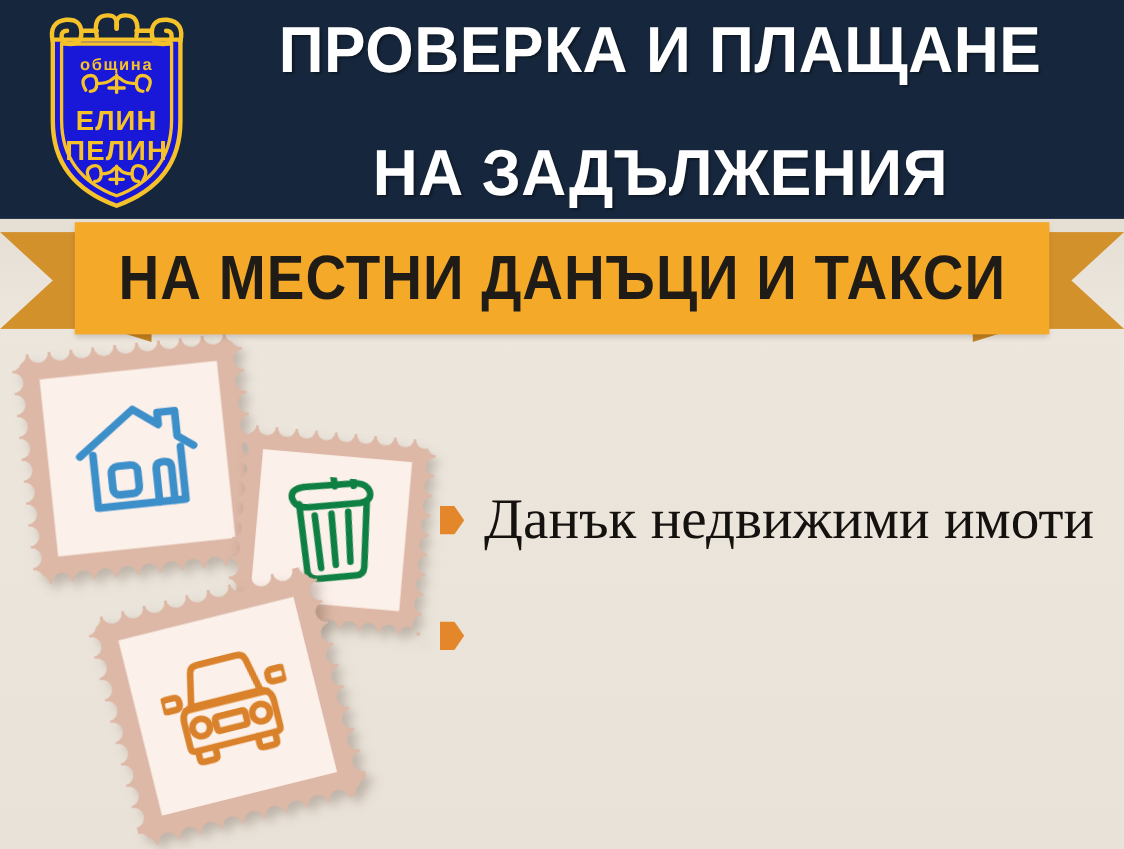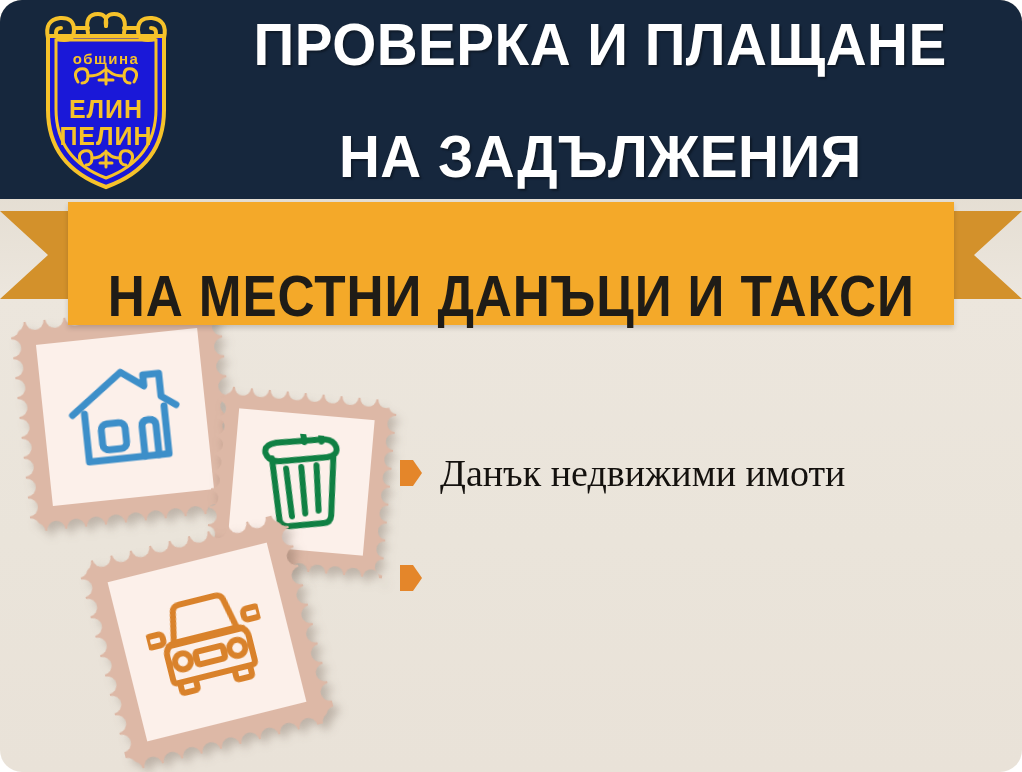--- a/index.html
+++ b/index.html
@@ -11,21 +11,20 @@
     height: 772px;
     overflow: hidden;
     font-family: "Liberation Sans", sans-serif;
   }
   #poster {
     position: relative;
     width: 1022px;
     height: 772px;
     background: linear-gradient(180deg, #cfc6b4 0%, #ded7ca 14%, #ece6dd 38%, #eae4da 70%, #e9e2d8 100%);
     overflow: hidden;
-    border-radius: 22px;
   }
 
   
   .header-bar {
     position: absolute;
     left: 0;
     top: 0;
     width: 1022px;
     height: 199px;
     background: #16273d;
@@ -95,24 +94,24 @@
     height: 22px;
     background: #c5821f;
   }
   .ribbon-fold.left { left: 68px; clip-path: polygon(0 0, 70px 0, 70px 22px); }
   .ribbon-fold.right { right: 68px; clip-path: polygon(0 0, 70px 0, 0 22px); }
   .ribbon-main {
     position: absolute;
     left: 68px;
     top: 3px;
     width: 886px;
-    height: 123px;
+    height: 102px;
     background: #f4a929;
     display: flex;
-    align-items: flex-end;
+    align-items: center;
     justify-content: center;
     box-shadow: 0 3px 5px rgba(0,0,0,0.16);
   }
   .ribbon-main .txt {
     color: #1f1c17;
     font-family: "Liberation Sans", sans-serif;
     font-weight: bold;
     font-size: 57px;
     line-height: 57px;
     letter-spacing: 1px;
@@ -150,21 +149,21 @@
   }
   .bullet-marker {
     width: 22px;
     height: 26px;
     flex: 0 0 auto;
     margin-right: 18px;
   }
   .bullet-label {
     color: #14110e;
     font-family: "Liberation Serif", serif;
-    font-size: 38px;
+    font-size: 52px;
     line-height: 52px;
     white-space: nowrap;
   }
 </style>
 </head>
 <body>
 
 <div id="poster">
 
   <div class="header-bar"></div>

